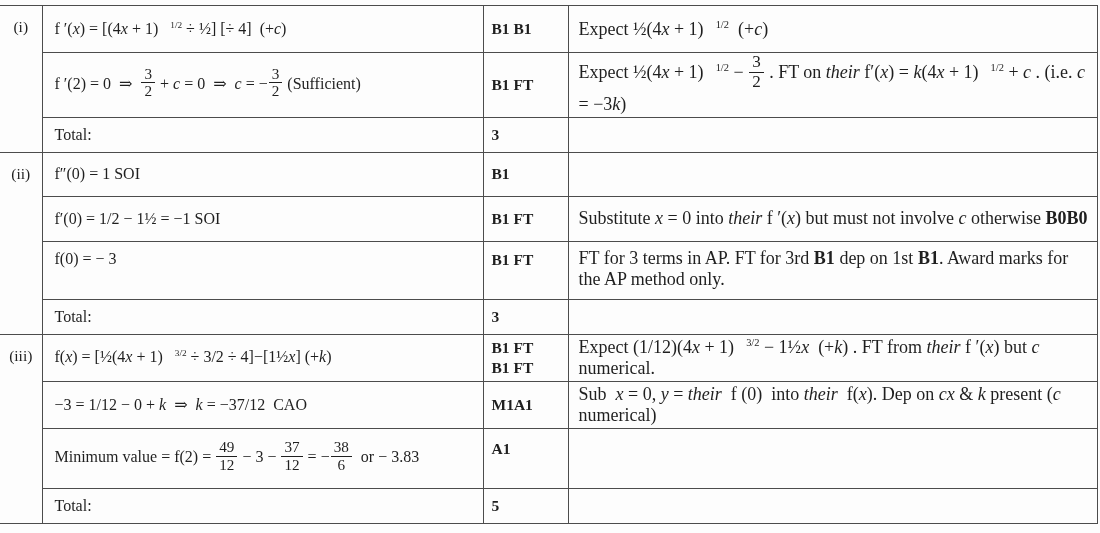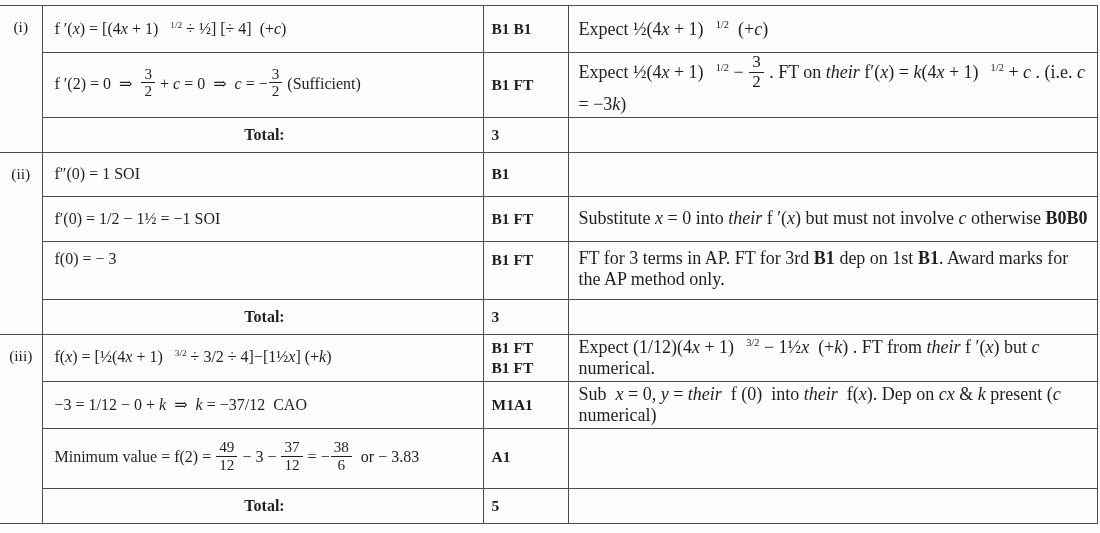--- a/index.html
+++ b/index.html
@@ -36,21 +36,21 @@
   }
   td.work{ padding-left:12px; }
   td.marks{
     font-weight:bold;
     text-align:left;
     padding-right:9px;
     font-size:15.5px;
     line-height:1.25;
   }
   td.comment{ padding-left:10px; font-size:18px; }
-  td.total-label{ text-align:center; font-weight:bold; padding-right:8px; }
+  td.total-label{ text-align:left; font-weight:normal; padding-right:8px; }
   tr.h47{height:47px} tr.h61{height:53px} tr.h35{height:35px}
   tr.h44{height:44px} tr.h45{height:45px} tr.h58{height:58px}
   tr.h51{height:33px} tr.h60{height:60px}
   sup{ font-size:0.58em; vertical-align:super;margin-left:12px; }
   .fr{
     display:inline-block;
     text-align:center;
     vertical-align:middle;
     line-height:1.1;
     font-size:0.95em;
@@ -119,21 +119,21 @@
         <td class="marks">B1 FT<br>B1 FT</td>
         <td class="comment">Expect (1/12)(4<i>x</i> + 1)<sup>3/2</sup> − 1½<i>x</i>&nbsp; (+<i>k</i>) . FT from <i>their</i> f ′(<i>x</i>) but <i>c</i> numerical.</td>
       </tr>
       <tr class="h45">
         <td class="work">−3 = 1/12 − 0 + <i>k</i>&nbsp; ⇒ &nbsp;<i>k</i> = −37/12&nbsp; CAO</td>
         <td class="marks">M1A1</td>
         <td class="comment">Sub&nbsp; <i>x</i> = 0, <i>y</i> = <i>their</i>&nbsp; f (0)&nbsp; into <i>their</i>&nbsp; f(<i>x</i>). Dep on <i>cx</i> &amp; <i>k</i> present (<i>c</i> numerical)</td>
       </tr>
       <tr class="h60">
         <td class="work">Minimum value = f(2) = <span class="fr"><span>49</span><span>12</span></span> − 3 − <span class="fr"><span>37</span><span>12</span></span> = −<span class="fr"><span>38</span><span>6</span></span>&nbsp; or − 3.83</td>
-        <td class="marks" style="vertical-align:top;padding-top:18px;">A1</td>
+        <td class="marks" style="vertical-align:top;padding-top:10px;">A1</td>
         <td class="comment"></td>
       </tr>
       <tr class="h35">
         <td class="work total-label">Total:</td>
         <td class="marks">5</td>
         <td class="comment"></td>
       </tr>
     </tbody>
   </table>
 </div>

